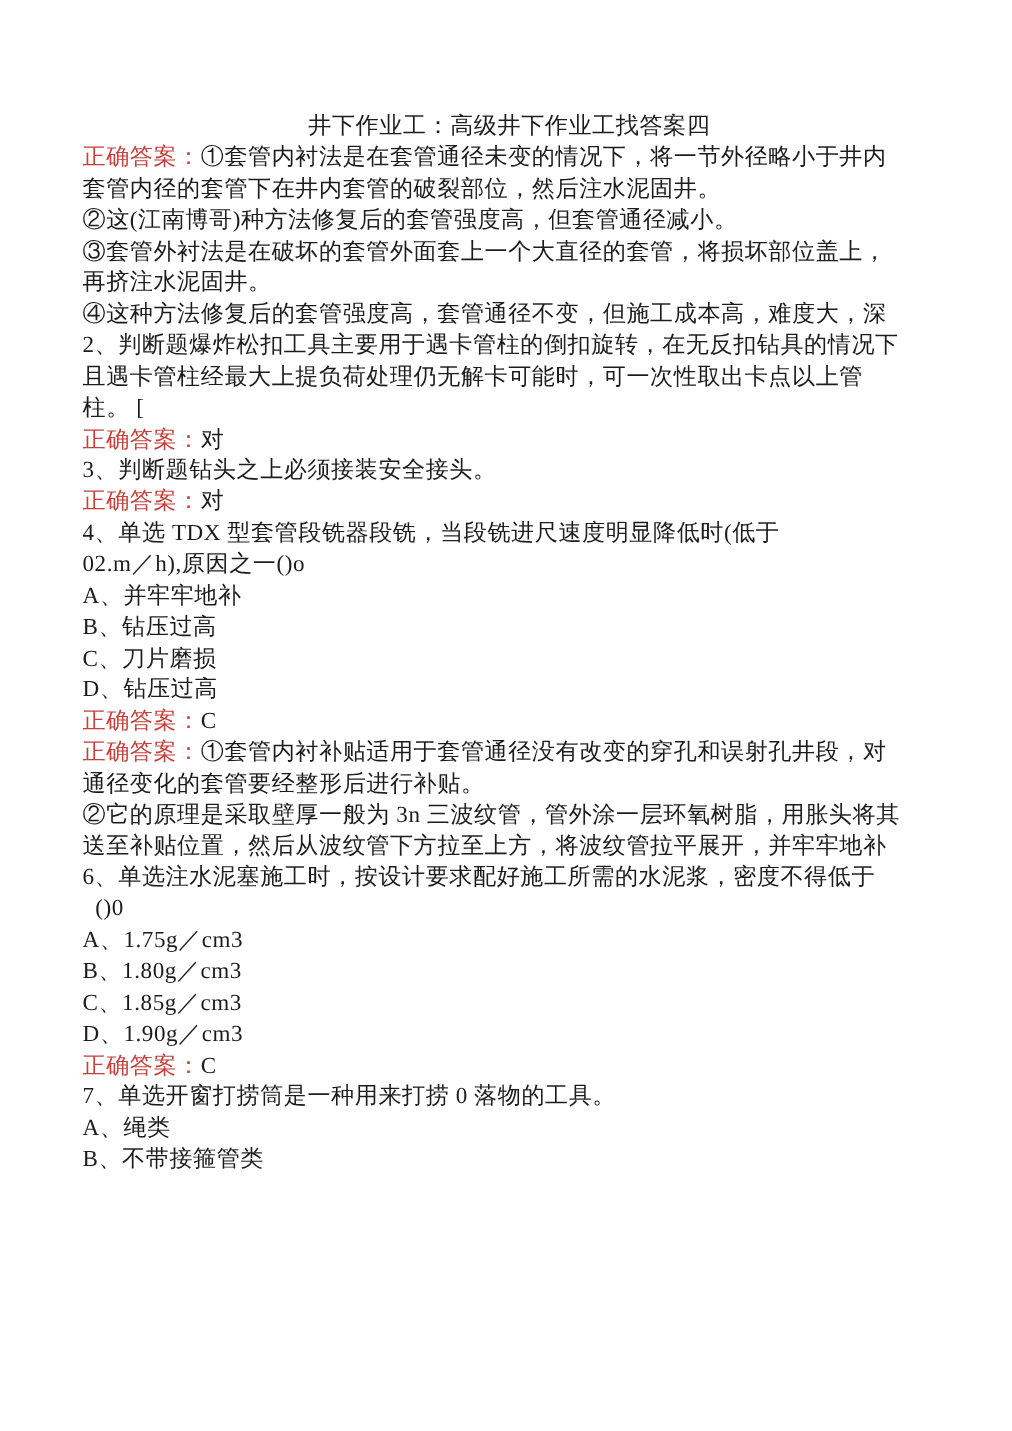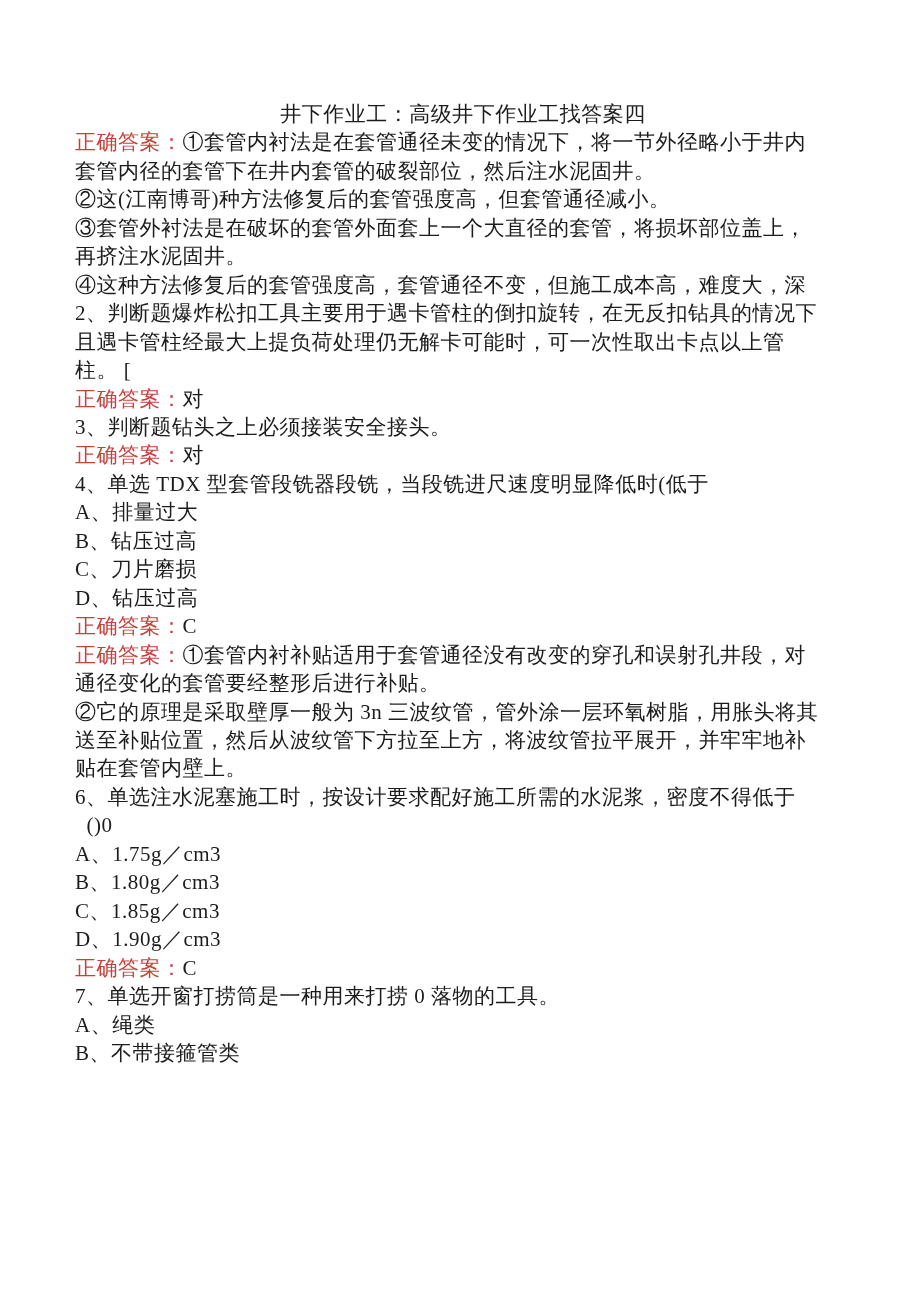--- a/index.html
+++ b/index.html
@@ -51,30 +51,30 @@
         <div class="line"><span>③套管外衬法是在破坏的套管外面套上一个大直径的套管，将损坏部位盖上，</span></div>
         <div class="line"><span>再挤注水泥固井。</span></div>
         <div class="line"><span>④这种方法修复后的套管强度高，套管通径不变，但施工成本高，难度大，深</span></div>
         <div class="line"><span>2、判断题爆炸松扣工具主要用于遇卡管柱的倒扣旋转，在无反扣钻具的情况下</span></div>
         <div class="line"><span>且遇卡管柱经最大上提负荷处理仍无解卡可能时，可一次性取出卡点以上管</span></div>
         <div class="line"><span>柱。 [</span></div>
         <div class="line"><span class="answer-label">正确答案：</span><span>对</span></div>
         <div class="line"><span>3、判断题钻头之上必须接装安全接头。</span></div>
         <div class="line"><span class="answer-label">正确答案：</span><span>对</span></div>
         <div class="line"><span>4、单选 TDX 型套管段铣器段铣，当段铣进尺速度明显降低时(低于</span></div>
-        <div class="line"><span>A、排量过大</span></div>
+        <div class="line"><span>02.m／h),原因之一()o</span></div>
+        <div class="line"><span>A、并牢牢地补</span></div>
         <div class="line"><span>B、钻压过高</span></div>
         <div class="line"><span>C、刀片磨损</span></div>
         <div class="line"><span>D、钻压过高</span></div>
         <div class="line"><span class="answer-label">正确答案：</span><span>C</span></div>
         <div class="line"><span class="answer-label">正确答案：</span><span>①套管内衬补贴适用于套管通径没有改变的穿孔和误射孔井段，对</span></div>
         <div class="line"><span>通径变化的套管要经整形后进行补贴。</span></div>
         <div class="line"><span>②它的原理是采取壁厚一般为 3n 三波纹管，管外涂一层环氧树脂，用胀头将其</span></div>
         <div class="line"><span>送至补贴位置，然后从波纹管下方拉至上方，将波纹管拉平展开，并牢牢地补</span></div>
-        <div class="line"><span>贴在套管内壁上。</span></div>
         <div class="line"><span>6、单选注水泥塞施工时，按设计要求配好施工所需的水泥浆，密度不得低于</span></div>
         <div class="line"><span>  ()0</span></div>
         <div class="line"><span>A、1.75g／cm3</span></div>
         <div class="line"><span>B、1.80g／cm3</span></div>
         <div class="line"><span>C、1.85g／cm3</span></div>
         <div class="line"><span>D、1.90g／cm3</span></div>
         <div class="line"><span class="answer-label">正确答案：</span><span>C</span></div>
         <div class="line"><span>7、单选开窗打捞筒是一种用来打捞 0 落物的工具。</span></div>
         <div class="line"><span>A、绳类</span></div>
         <div class="line"><span>B、不带接箍管类</span></div>

